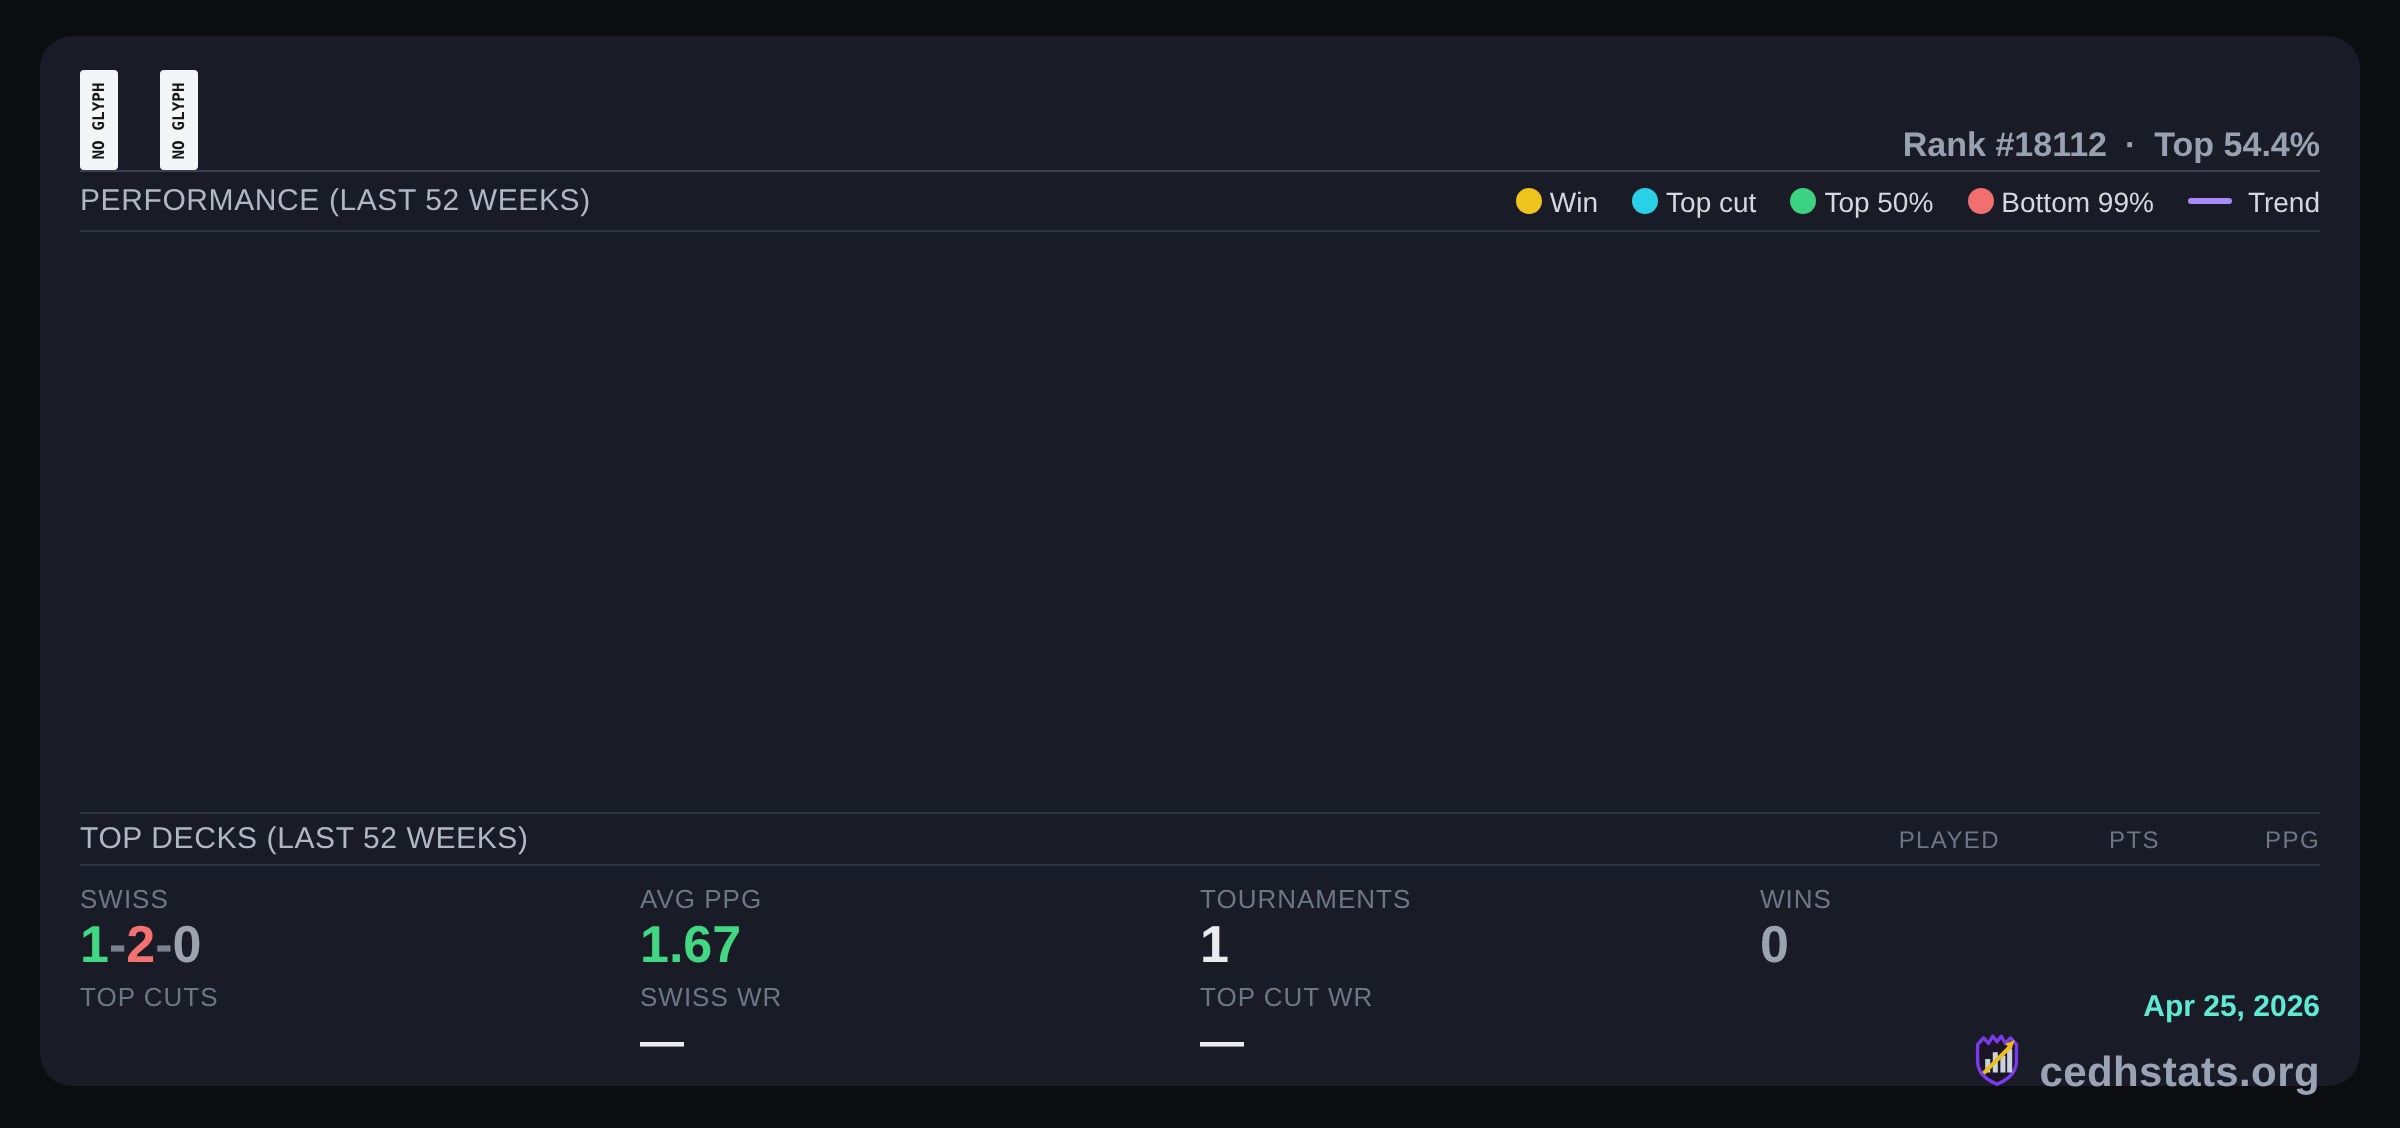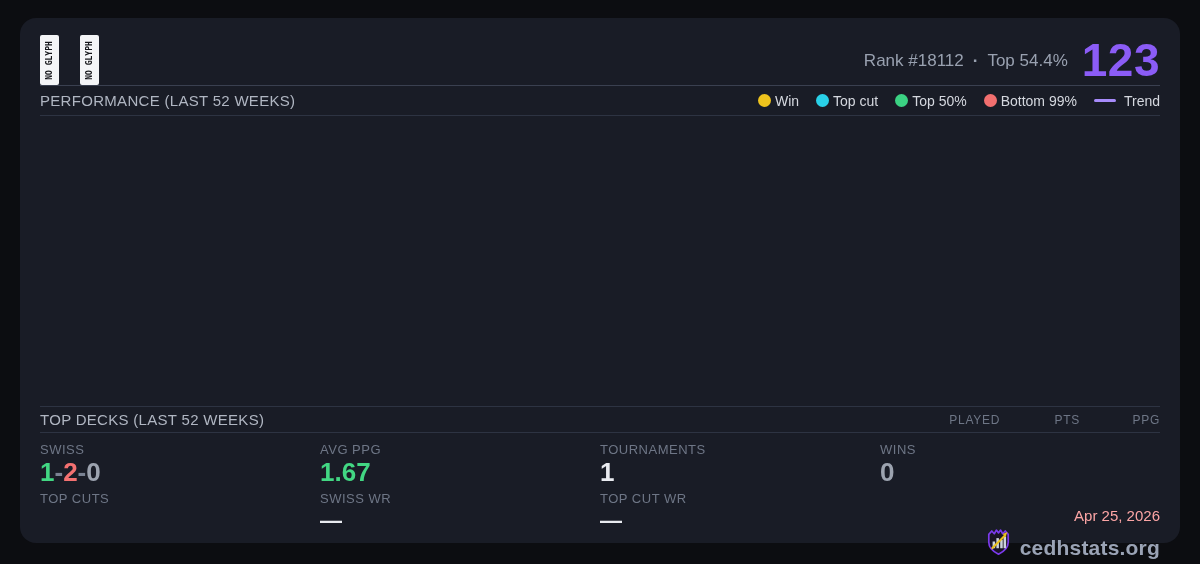--- a/index.html
+++ b/index.html
@@ -9,21 +9,21 @@
     border-radius:16px;box-sizing:border-box;padding:0 20px;}
   
   .card-header{height:67px;display:flex;align-items:flex-end;justify-content:space-between;
     border-bottom:1px solid #3a4050;}
   .badges{display:flex;gap:21px;padding-bottom:0;}
   .badge{width:19px;height:50px;background:#f4f5f7;border-radius:2px;display:flex;
     align-items:center;justify-content:center;overflow:hidden;}
   .badge span{transform:rotate(-90deg);white-space:nowrap;font-family:"DejaVu Sans Mono",monospace;
     font-size:8px;font-weight:700;color:#15161a;letter-spacing:0px;}
   .rank-group{display:flex;align-items:center;padding-bottom:2px;}
-  .rank-text{font-size:17px;color:#99a1b0;font-weight:400;text-align:center;}
+  .rank-text{font-size:17px;color:#99a1b0;font-weight:700;text-align:center;}
   .sep{font-size:17px;color:#99a1b0;margin:0 9px;font-weight:700;}
   .points{font-size:46px;font-weight:700;line-height:0.95;margin-left:14px;letter-spacing:0.5px;}
   
   .section-row{height:29px;display:flex;align-items:center;justify-content:space-between;
     border-bottom:1px solid #2d3342;}
   .section-title{font-size:15px;color:#b0b6c2;letter-spacing:0.3px;}
   .legend{display:flex;align-items:center;gap:17px;}
   .legend-item{display:flex;align-items:center;gap:4px;}
   .legend-dot{width:13px;height:13px;border-radius:50%;}
   .legend-line{width:22px;height:3px;border-radius:2px;margin-right:4px;}
@@ -39,21 +39,21 @@
   .stats{display:grid;grid-template-columns:repeat(4,1fr);padding-top:9px;}
   .stat-label{font-size:13px;color:#6e7686;letter-spacing:0.5px;line-height:15px;}
   .stat-value{font-size:26px;font-weight:700;color:#e9ebf0;line-height:30px;}
   .stat-value.gray{color:#9ca3af;}
   .stat-block + .stat-block{margin-top:4px;}
   .rec-dash{color:#7a8292;}
   .rec-draws{color:#9ca3af;}
   .dash-val{font-size:22px;font-weight:900;line-height:30px;color:#e9ebf0;}
   
   .col-footer{display:flex;flex-direction:column;align-items:flex-end;margin-top:4px;}
-  .report-date{font-size:15px;color:#fca5a5;line-height:17px;margin-top:16px;}
+  .report-date{font-size:15px;color:#5eead4;line-height:17px;margin-top:4px;font-weight:bold;}
   .brand{display:flex;align-items:flex-end;gap:8px;margin-top:3px;}
   .brand-name{font-size:21px;font-weight:700;color:#9aa3b5;letter-spacing:0.2px;}
 </style>
 </head>
 <body>
 
 <div class="stage">
   <div class="card">
 
     <div class="card-header">
@@ -62,21 +62,20 @@
           <span>NO GLYPH</span>
         </div>
         <div class="badge">
           <span>NO GLYPH</span>
         </div>
       </div>
       <div class="rank-group">
         <span class="rank-text">Rank #18112</span>
         <span class="sep">·</span>
         <span class="rank-text">Top 54.4%</span>
-        <span class="points" style="color: rgb(139, 92, 246);">123</span>
       </div>
     </div>
 
     <div class="section-row">
       <span class="section-title">PERFORMANCE (LAST 52 WEEKS)</span>
       <div class="legend">
         <div class="legend-item">
           <span class="legend-dot" style="background-color: rgb(238, 195, 29);"></span>
           <span class="legend-label">Win</span>
         </div>

